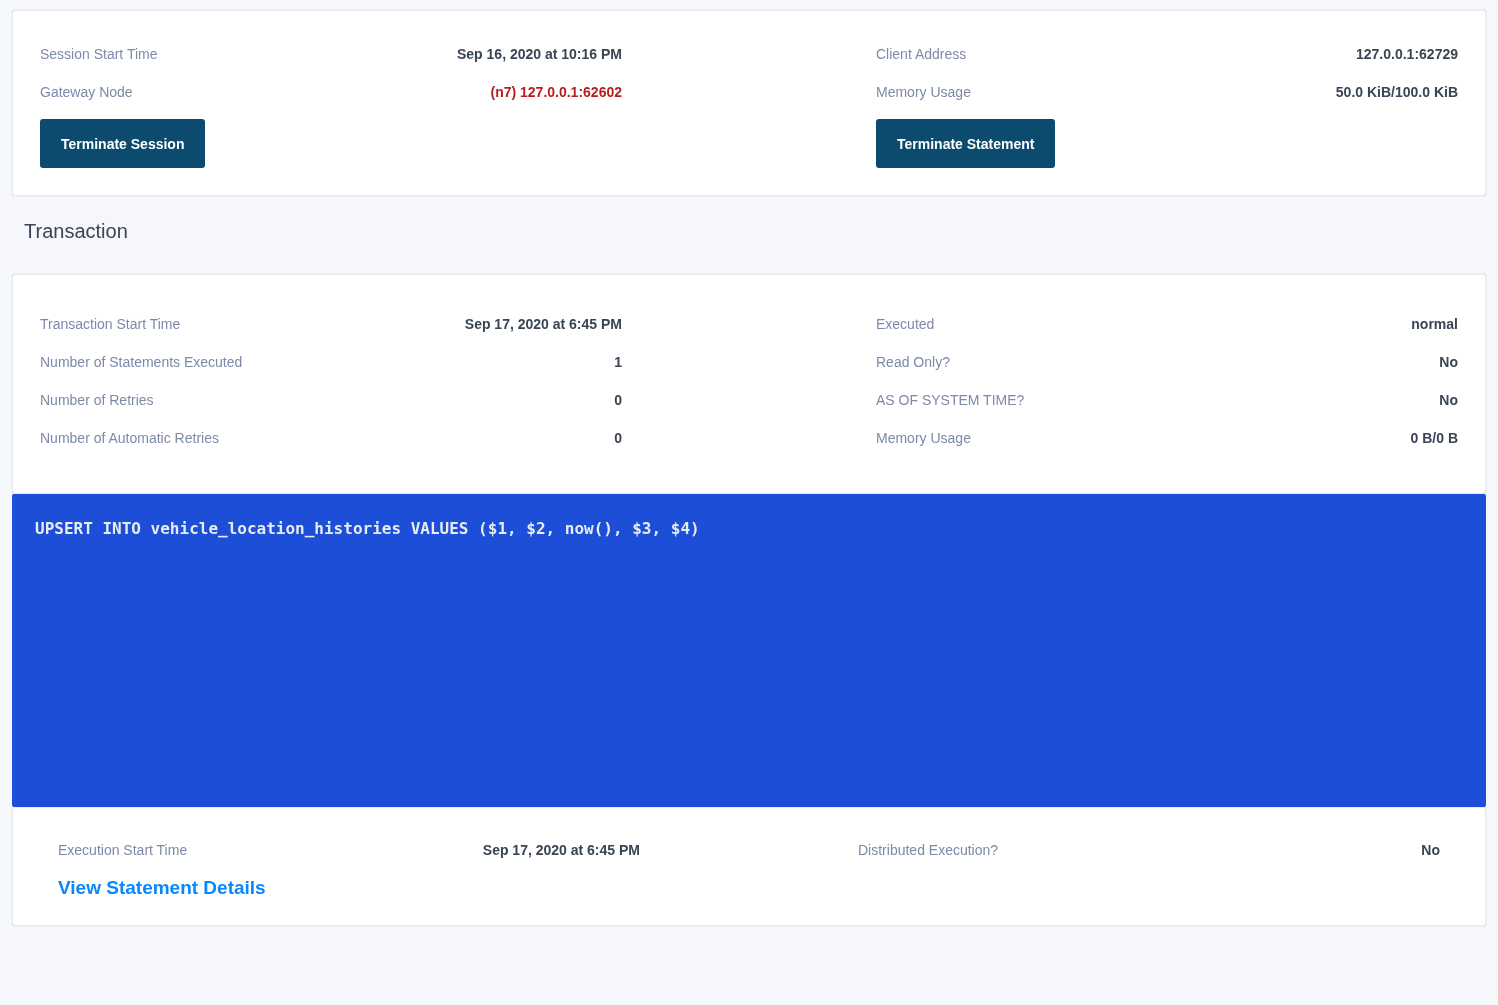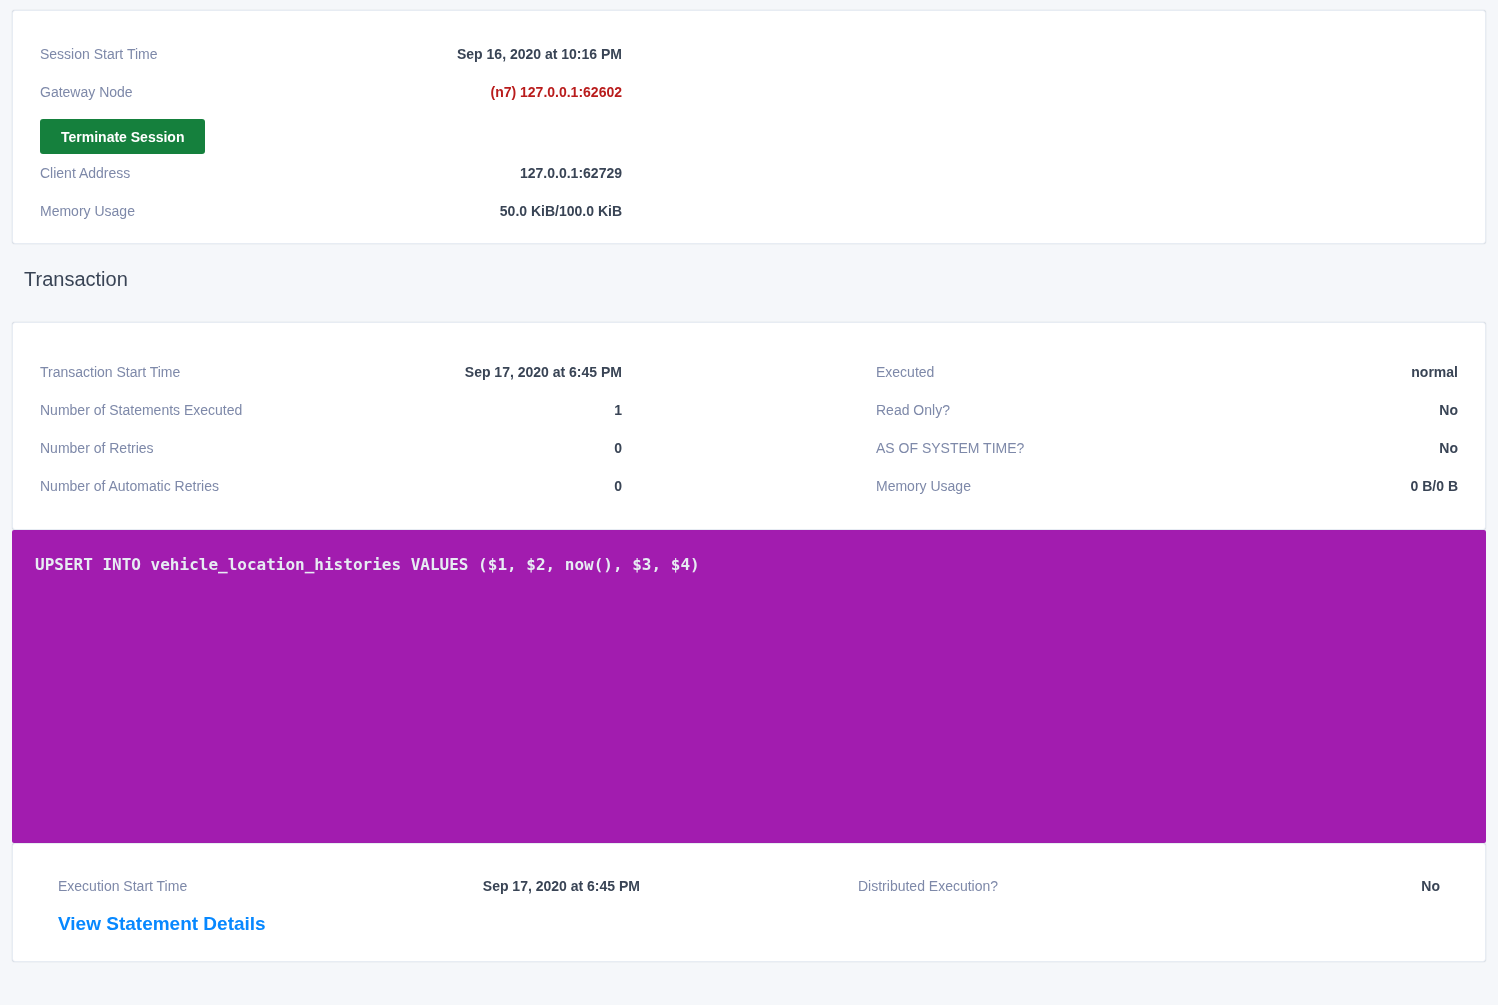--- a/index.html
+++ b/index.html
@@ -30,48 +30,48 @@
     display: flex;
     align-items: center;
     justify-content: space-between;
   }
   .lbl { color: #7e89a9; font-weight: 400; white-space: nowrap; }
   .val { color: #394455; font-weight: 700; text-align: right; white-space: nowrap; }
   .val-link { color: #b91c1c; font-weight: 700; text-decoration: none; white-space: nowrap; }
 
   .btn-green {
     display: inline-block;
-    background: #15803d;
+    background: #0c4a6e;
     color: #ffffff;
     font-family: inherit;
     font-size: 14px;
     font-weight: 700;
     border: none;
     border-radius: 3px;
-    height: 35px;
+    height: 49px;
     padding: 0 21px;
     margin-top: 8px;
     cursor: pointer;
   }
 
-  .session-card { padding: 24px 27px 13px; flex-direction: column; }
-  .txn-card { padding: 30px 27px 24px; }
+  .session-card { padding: 24px 27px 27px; }
+  .txn-card { padding: 30px 27px 36px; }
   .exec-card { padding: 23px 45px 26px; }
 
   .section-heading {
     font-size: 20px;
     font-weight: 400;
     line-height: 28px;
     color: #394455;
     margin: 21px 12px 29px;
   }
 
   .code-box {
     height: 313px;
-    background: #a21caf;
+    background: #1d4ed8;
     border-radius: 2px;
     padding: 25px 23px;
   }
   .code-box code {
     color: #e7ecf3;
     font-family: "DejaVu Sans Mono", "Liberation Mono", monospace;
     font-weight: 700;
     font-size: 16px;
     line-height: 20px;
     white-space: pre-wrap;
@@ -105,20 +105,21 @@
     </div>
     <div class="col">
       <div class="srow">
         <span class="lbl">Client Address</span>
         <span class="val">127.0.0.1:62729</span>
       </div>
       <div class="srow">
         <span class="lbl">Memory Usage</span>
         <span class="val">50.0 KiB/100.0 KiB</span>
       </div>
+      <button class="btn-green">Terminate Statement</button>
     </div>
   </section>
 
   <h2 class="section-heading">Transaction</h2>
 
   <section class="card txn-card">
     <div class="col">
       <div class="srow">
         <span class="lbl">Transaction Start Time</span>
         <span class="val">Sep 17, 2020 at 6:45 PM</span>

